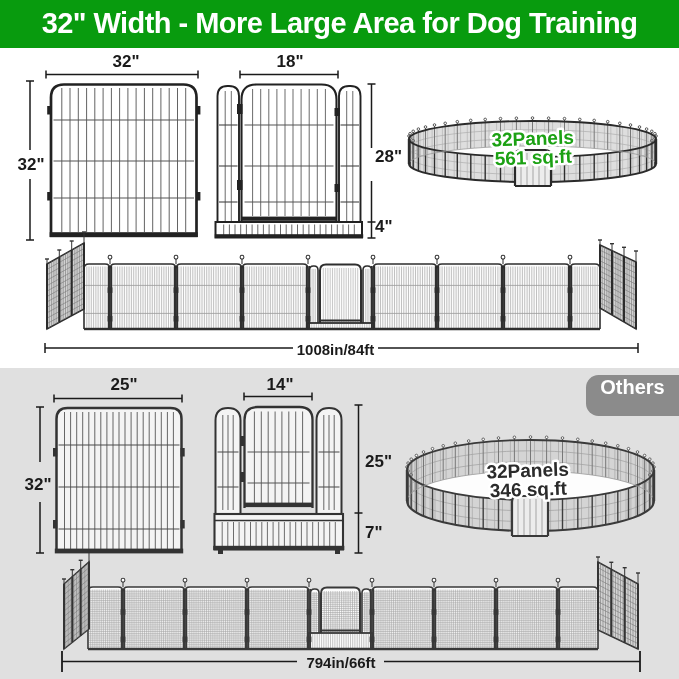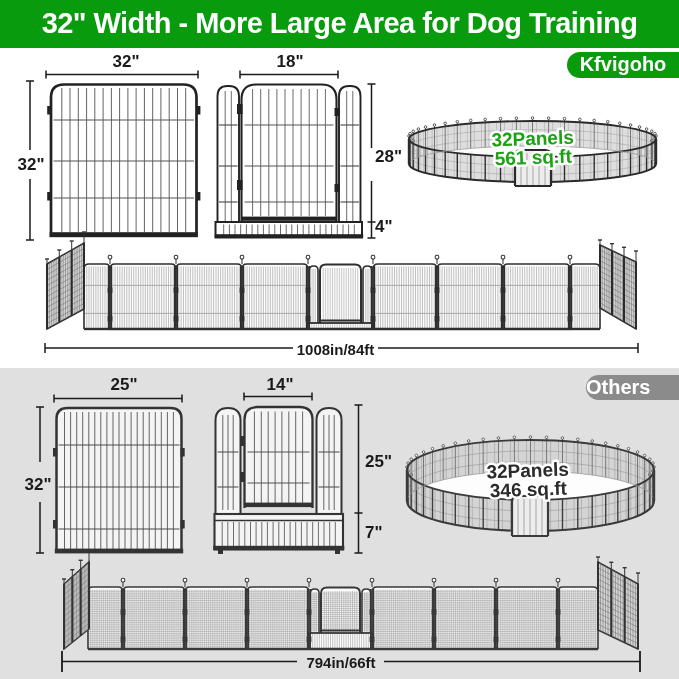--- a/index.html
+++ b/index.html
@@ -3,23 +3,22 @@
 html,body{margin:0;padding:0;background:#fff;width:679px;height:679px;overflow:hidden}
 *{box-sizing:border-box}
 .wrap{position:relative;width:679px;height:679px;font-family:"Liberation Sans",sans-serif}
 </style></head><body>
 <div class="wrap">
 
 <div style="position:absolute;left:0;top:368px;width:679px;height:311px;background:#e0e0e0"></div>
 
 <div style="position:absolute;left:0;top:0;width:679px;height:48px;background:#089b0e;color:#fff;font-weight:bold;font-size:29px;letter-spacing:-0.55px;text-align:center;line-height:46px;white-space:nowrap">32" Width - More Large Area for Dog Training</div>
 
-<div style="position:absolute;left:567px;top:52px;width:112px;height:26px;background:#089b0e;border-radius:13px 0 0 13px;color:#fff;font-weight:bold;font-size:20px;text-align:center;line-height:25px">Kfvigoho</div>
-
-<div style="position:absolute;left:586px;top:375px;width:93px;height:25px;background:#8b8b8b;border-radius:12.5px 0 0 12.5px;color:#fff;font-weight:bold;font-size:20px;line-height:24px">Others</div>
+
+<div style="position:absolute;left:586px;top:375px;width:93px;height:41px;background:#8b8b8b;border-radius:12.5px 0 0 12.5px;color:#fff;font-weight:bold;font-size:20px;text-align:center;line-height:24px">Others</div>
 <svg width="679" height="679" viewBox="0 0 679 679" style="position:absolute;left:0;top:0">
 
 <g>
         <text x="126" y="67" font-family="Liberation Sans, sans-serif" font-size="17" font-weight="bold" fill="#1a1a1a" text-anchor="middle">32"</text>
         <line x1="46" y1="74.5" x2="198" y2="74.5" stroke="#1a1a1a" stroke-width="1.5"></line>
         <line x1="46" y1="70.5" x2="46" y2="78.5" stroke="#1a1a1a" stroke-width="1.5"></line>
         <line x1="198" y1="70.5" x2="198" y2="78.5" stroke="#1a1a1a" stroke-width="1.5"></line>
       </g>
 
 <g>

